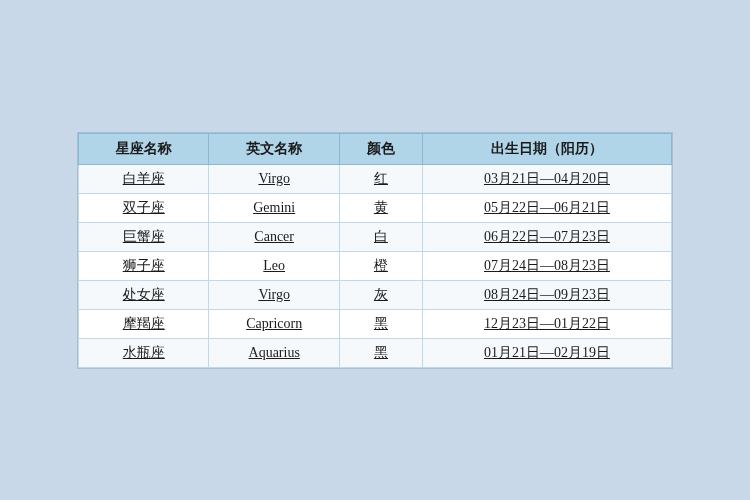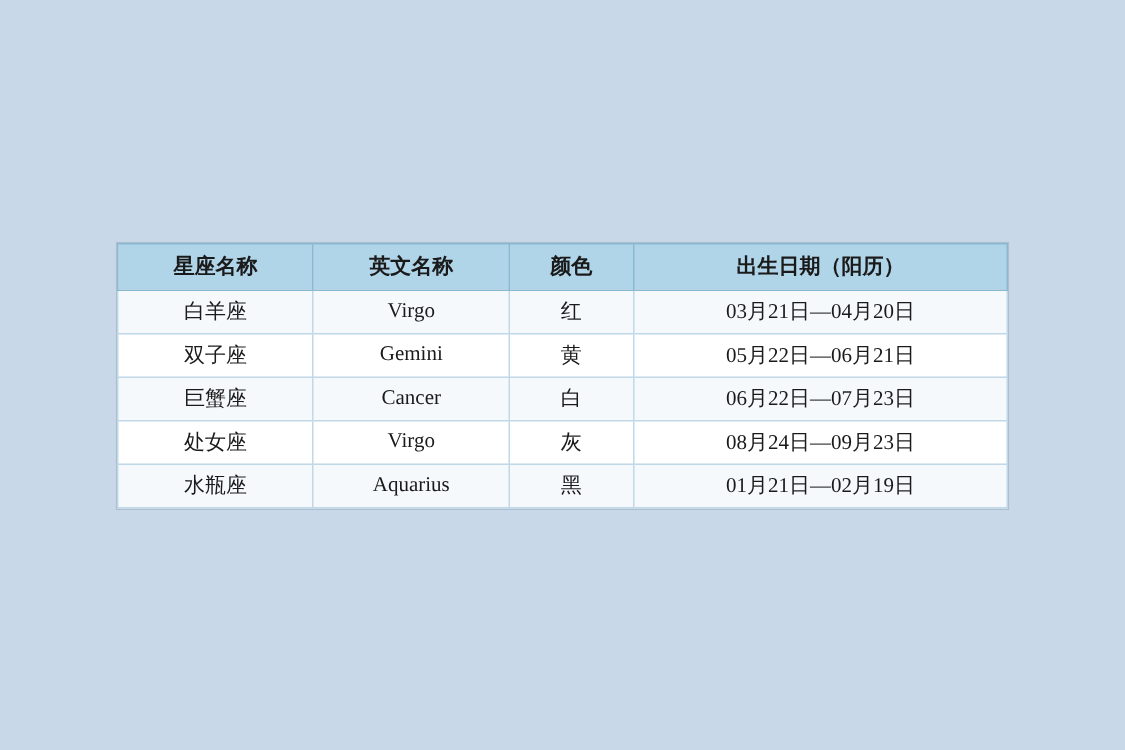--- a/index.html
+++ b/index.html
@@ -29,20 +29,21 @@
       text-align: center;
       font-weight: bold;
       color: #1a1a1a;
     }
     tbody tr td {
       border: 1px solid #c0d8e8;
       padding: 5px 10px;
       text-align: center;
       color: #1a1a1a;
       background-color: #ffffff;
+      text-decoration: underline;
     }
     tbody tr:nth-child(odd) td {
       background-color: #f5f9fc;
     }
   </style>
 </head>
 <body>
 
 <div class="table-wrapper">
   <table>
@@ -67,24 +68,36 @@
           <td>黄</td>
           <td>05月22日—06月21日</td>
         </tr>
         <tr>
           <td>巨蟹座</td>
           <td>Cancer</td>
           <td>白</td>
           <td>06月22日—07月23日</td>
         </tr>
         <tr>
+          <td>狮子座</td>
+          <td>Leo</td>
+          <td>橙</td>
+          <td>07月24日—08月23日</td>
+        </tr>
+        <tr>
           <td>处女座</td>
           <td>Virgo</td>
           <td>灰</td>
           <td>08月24日—09月23日</td>
+        </tr>
+        <tr>
+          <td>摩羯座</td>
+          <td>Capricorn</td>
+          <td>黑</td>
+          <td>12月23日—01月22日</td>
         </tr>
         <tr>
           <td>水瓶座</td>
           <td>Aquarius</td>
           <td>黑</td>
           <td>01月21日—02月19日</td>
         </tr>
       </tbody>
   </table>
 </div>

